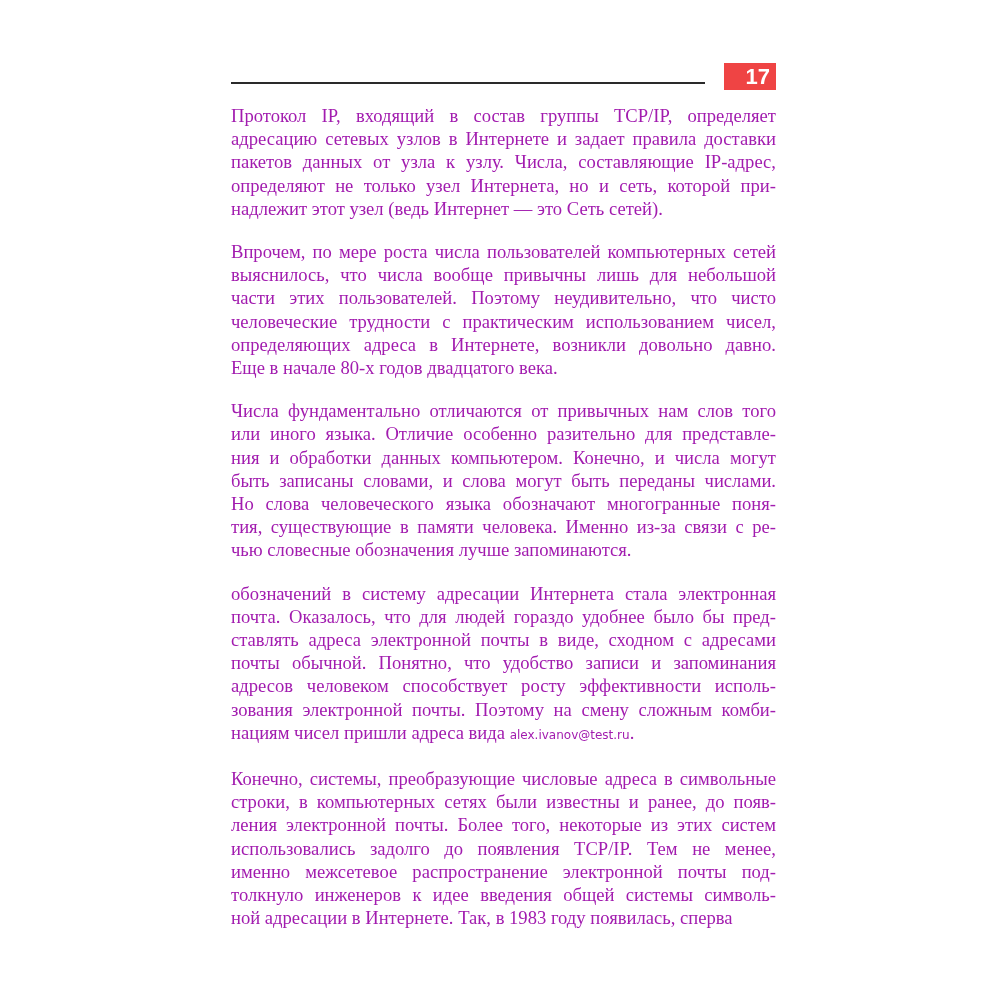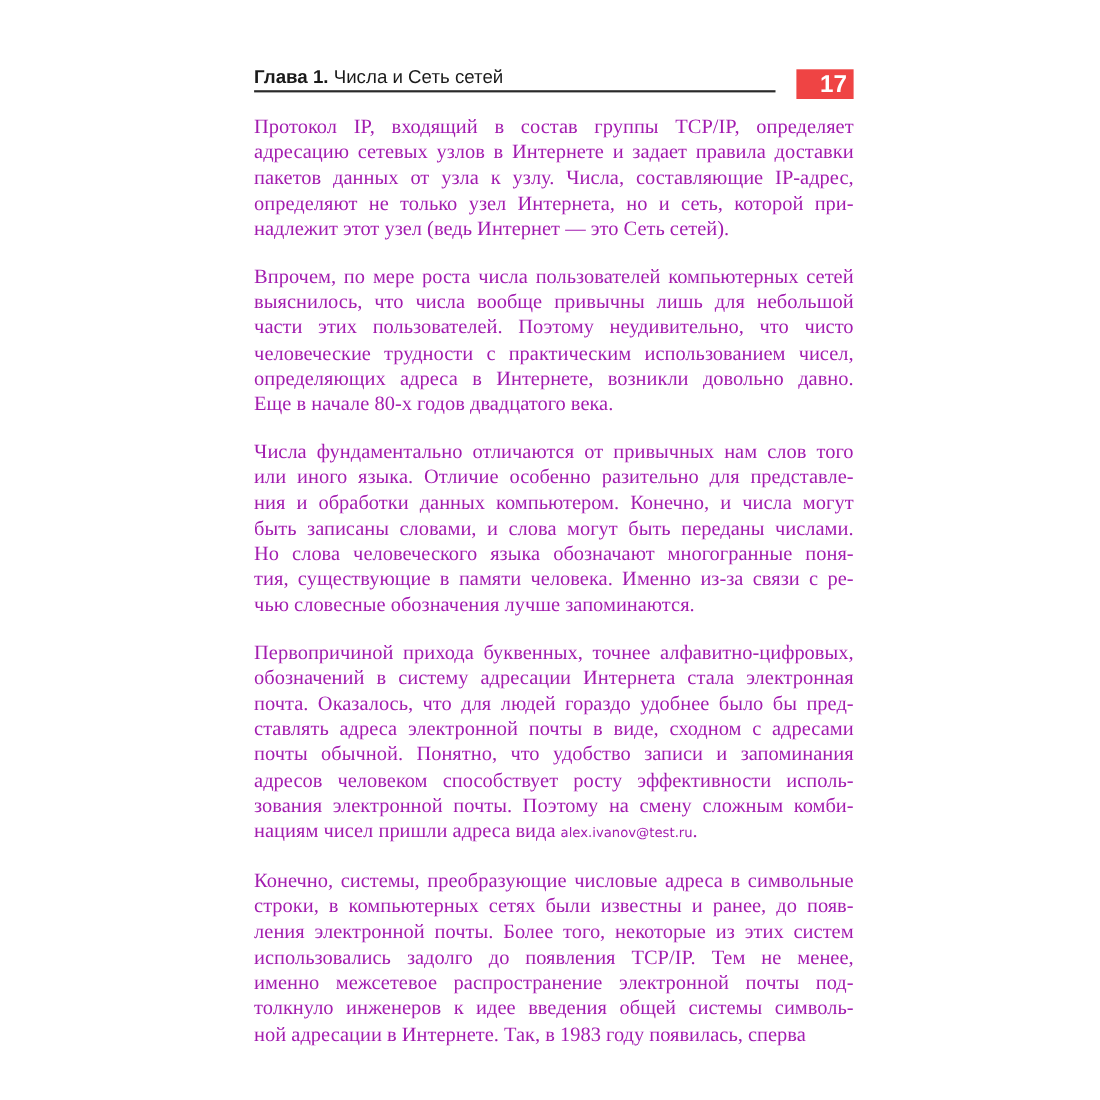--- a/index.html
+++ b/index.html
@@ -14,24 +14,20 @@
     .para { margin: 0 0 20px 0; text-align: justify; }
     .line { display: block; text-align: justify; text-align-last: justify; white-space: nowrap; }
     .line.last { text-align-last: left; }
     .mono { font-family: "DejaVu Sans", sans-serif; font-size: 12px; }
   </style>
 </head>
 <body>
 
 <div class="page">
   <div class="header">
-    <div class="header-title">
-      <span class="bold">Глава 1.</span>
-      <span>Числа и Сеть сетей</span>
-    </div>
     <div class="header-rule"></div>
     <div class="page-num">17</div>
   </div>
 
   <div class="body">
     <div class="para">
         <span class="line">Протокол IP, входящий в состав группы TCP/IP, определяет</span>
         <span class="line">адресацию сетевых узлов в Интернете и задает правила доставки</span>
         <span class="line">пакетов данных от узла к узлу. Числа, составляющие IP-адрес,</span>
         <span class="line">определяют не только узел Интернета, но и сеть, которой при-</span>
@@ -48,21 +44,20 @@
     <div class="para">
         <span class="line">Числа фундаментально отличаются от привычных нам слов того</span>
         <span class="line">или иного языка. Отличие особенно разительно для представле-</span>
         <span class="line">ния и обработки данных компьютером. Конечно, и числа могут</span>
         <span class="line">быть записаны словами, и слова могут быть переданы числами.</span>
         <span class="line">Но слова человеческого языка обозначают многогранные поня-</span>
         <span class="line">тия, существующие в памяти человека. Именно из-за связи с ре-</span>
         <span class="line last">чью словесные обозначения лучше запоминаются.</span>
       </div>
     <div class="para">
-        <span class="line">Первопричиной прихода буквенных, точнее алфавитно-цифровых,</span>
         <span class="line">обозначений в систему адресации Интернета стала электронная</span>
         <span class="line">почта. Оказалось, что для людей гораздо удобнее было бы пред-</span>
         <span class="line">ставлять адреса электронной почты в виде, сходном с адресами</span>
         <span class="line">почты обычной. Понятно, что удобство записи и запоминания</span>
         <span class="line">адресов человеком способствует росту эффективности исполь-</span>
         <span class="line">зования электронной почты. Поэтому на смену сложным комби-</span>
         <span class="line last"><span style="white-space: pre;">нациям чисел пришли адреса вида </span><span class="mono">alex.ivanov@test.ru</span><span>.</span></span>
       </div>
     <div class="para">
         <span class="line">Конечно, системы, преобразующие числовые адреса в символьные</span>

